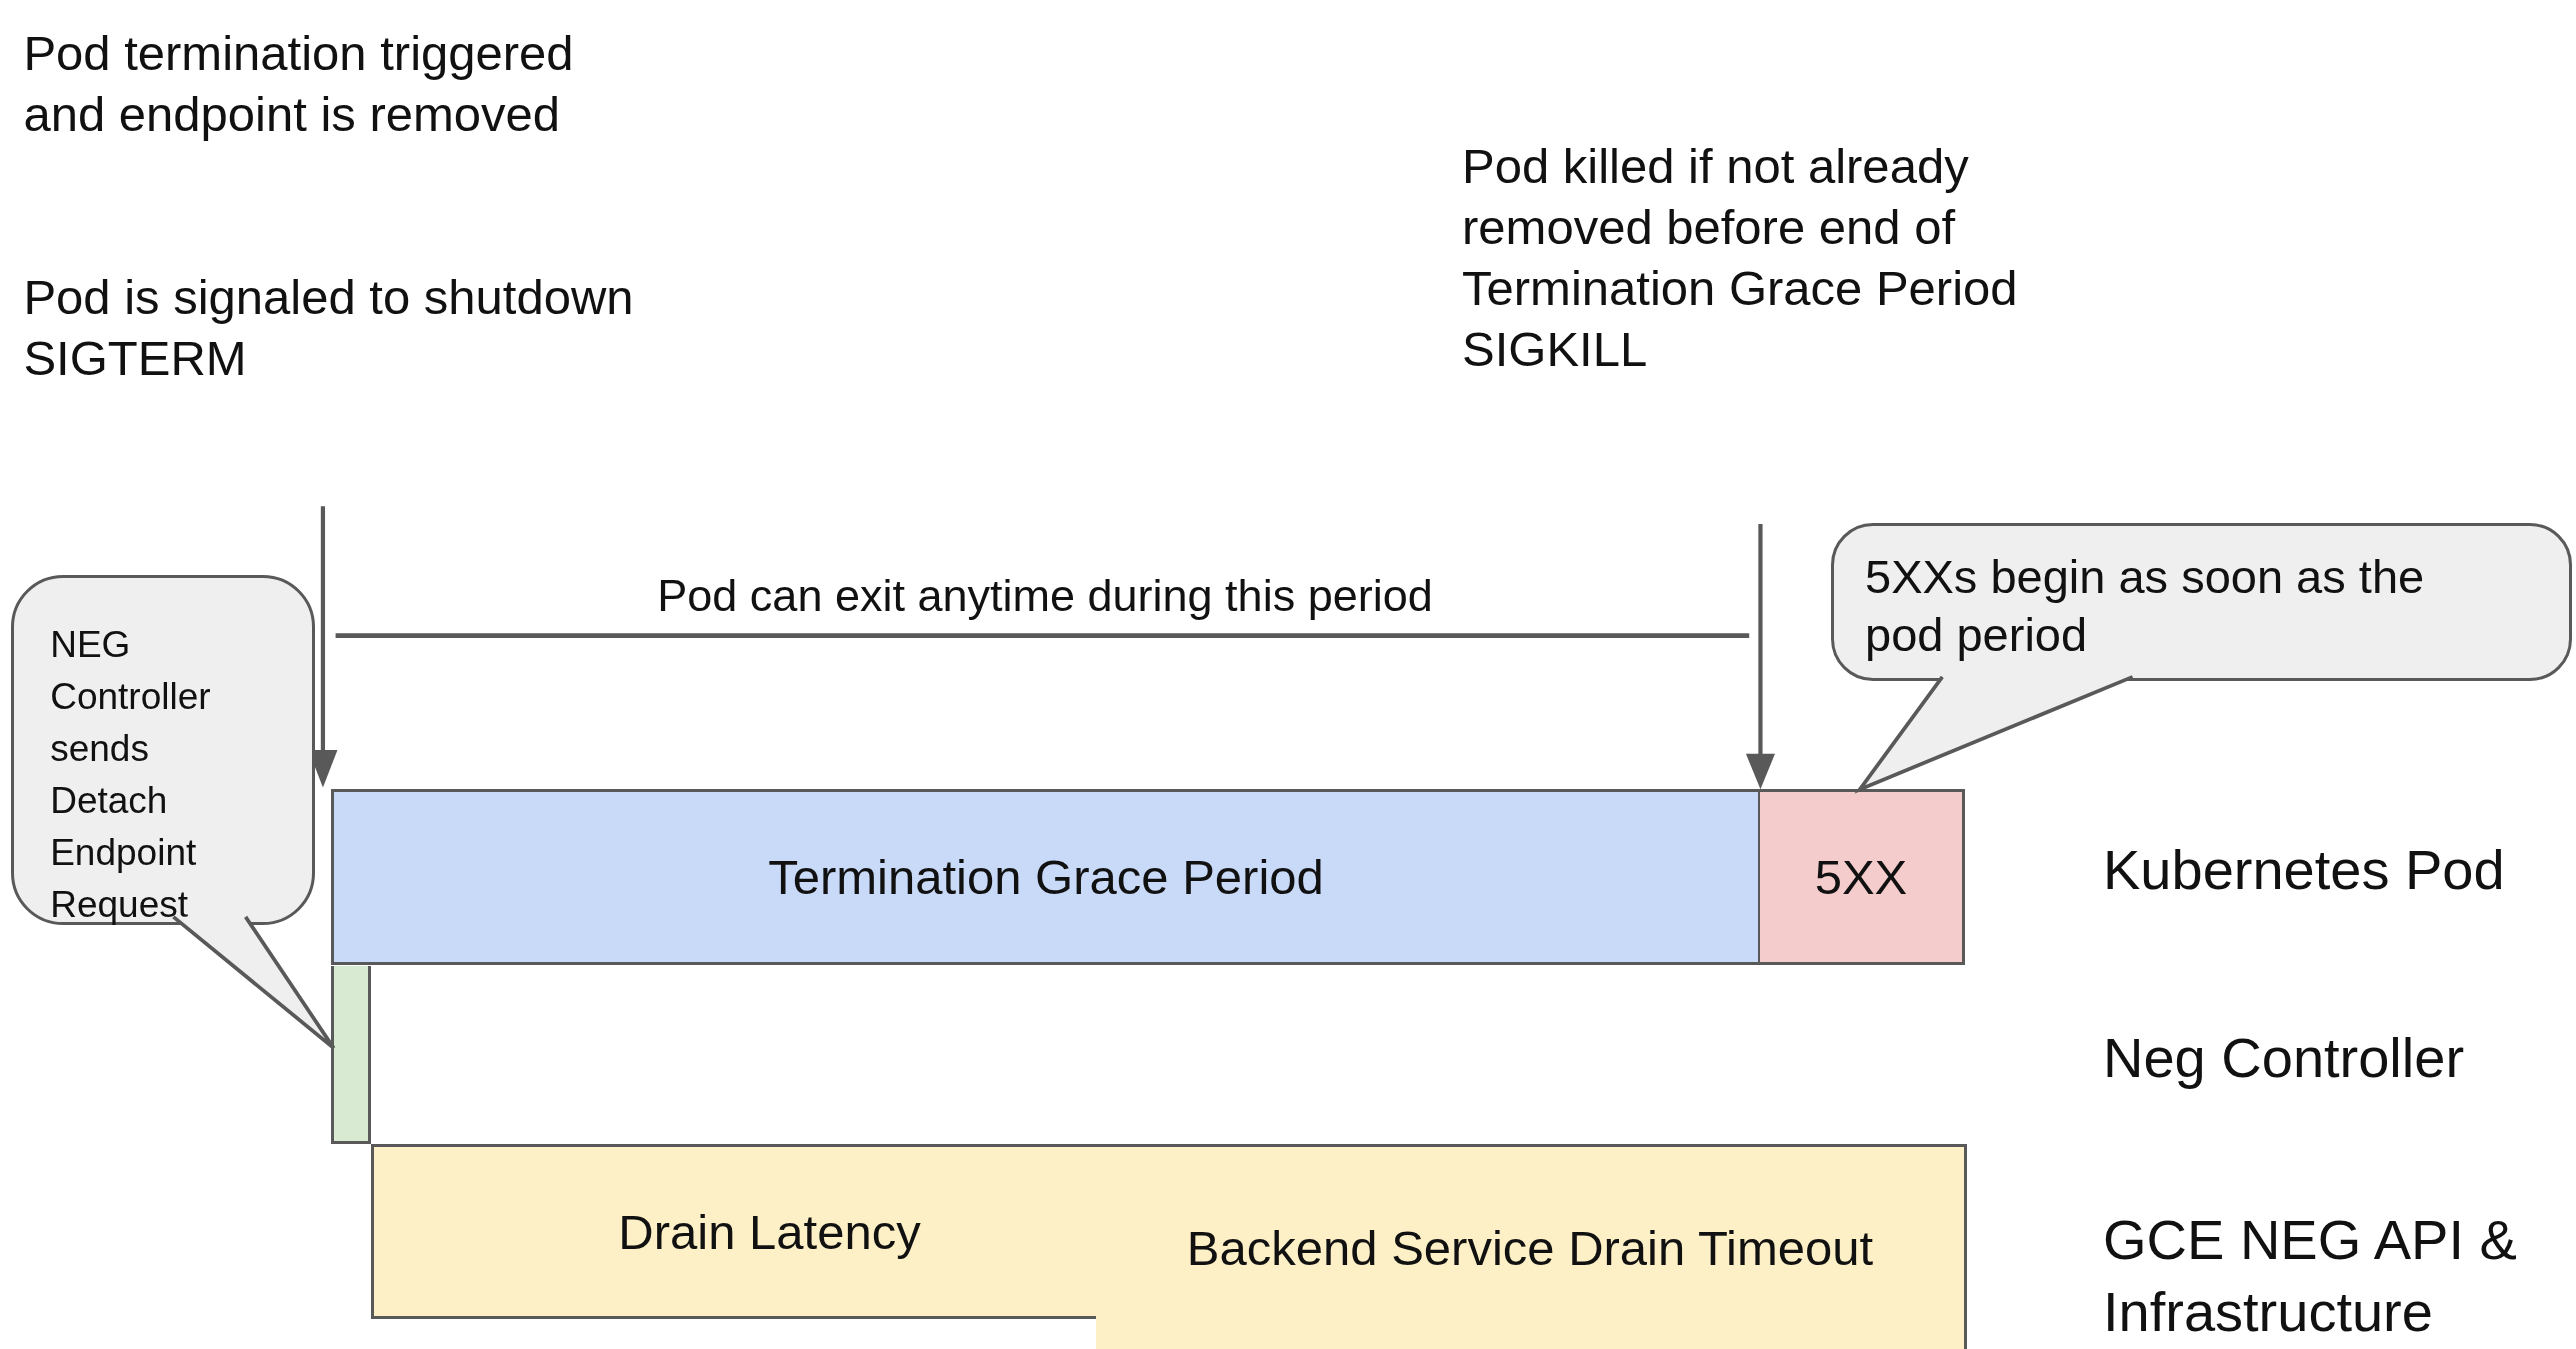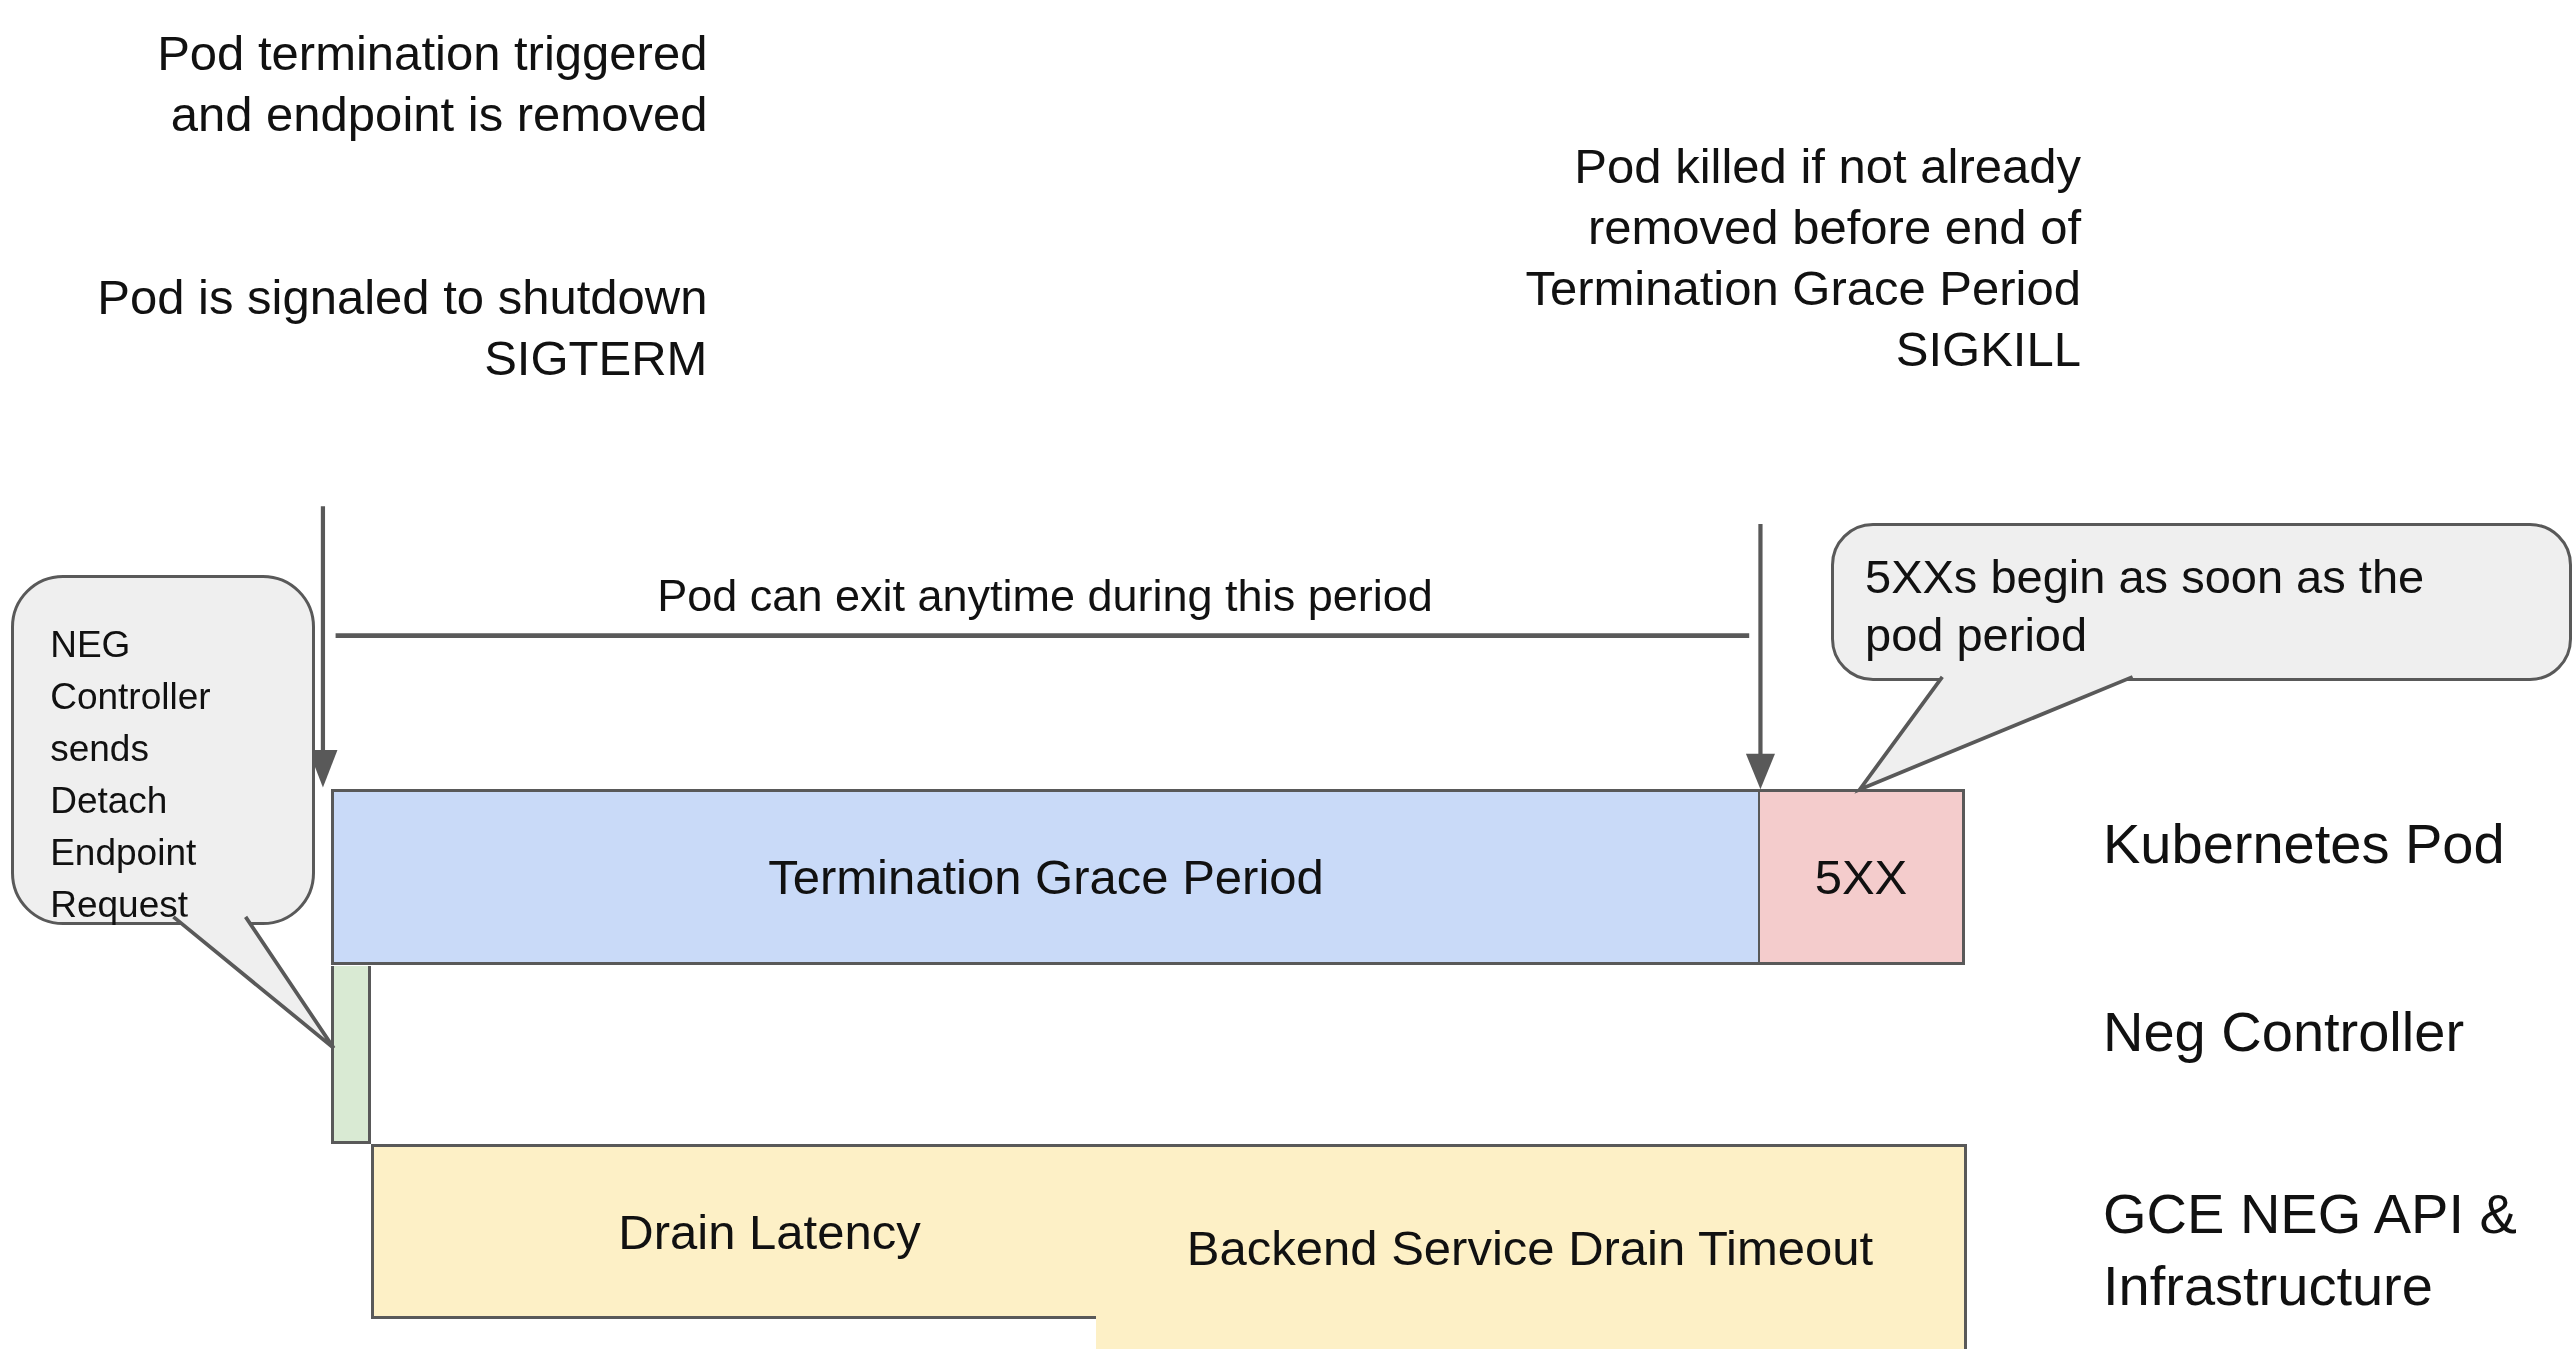--- a/index.html
+++ b/index.html
@@ -11,21 +11,21 @@
     font-family: "Liberation Sans", "DejaVu Sans", sans-serif;
     color: #111111;
     overflow: hidden;
   }
   .abs { position: absolute; }
 
   
   .annotation {
     font-size: 49px;
     line-height: 61px;
-    text-align: right;
+    text-align: left;
     color: #111111;
     white-space: nowrap;
   }
   .annotation div { display: block; }
   #anno-pod-termination { left: 23.4px;  top: 23.4px;  width: 684px; }
   #anno-pod-signaled    { left: 23.4px;  top: 267px; width: 684px; }
   #anno-pod-killed      { left: 1462px; top: 136px; width: 619px; }
 
   #anno-pod-can-exit {
     left: 375px; top: 572px; width: 1340px;
@@ -71,20 +71,21 @@
   #bar-green  { left: 331px;  top: 966px; width: 40px;   height: 178px; background: #d9ead3; border-top: none; }
   #bar-drain  { left: 371px;  top: 1144px; width: 797px;  height: 175px; background: #fdf0c6; }
   #bar-bsdt   { left: 1096px; top: 1144px; width: 871px;  height: 208px; background: #fdf0c6; border-left: none; }
 
   
   .row-label {
     font-size: 56px;
     line-height: 72px;
     color: #111111;
     white-space: nowrap;
+    margin-top: 26px;
   }
   #label-k8s-pod { left: 2103px; top: 808px;  }
   #label-neg     { left: 2103px; top: 996px; }
   #label-gce     { left: 2103px; top: 1178px; }
 </style>
 </head>
 <body>
 
 <div class="canvas">
 

